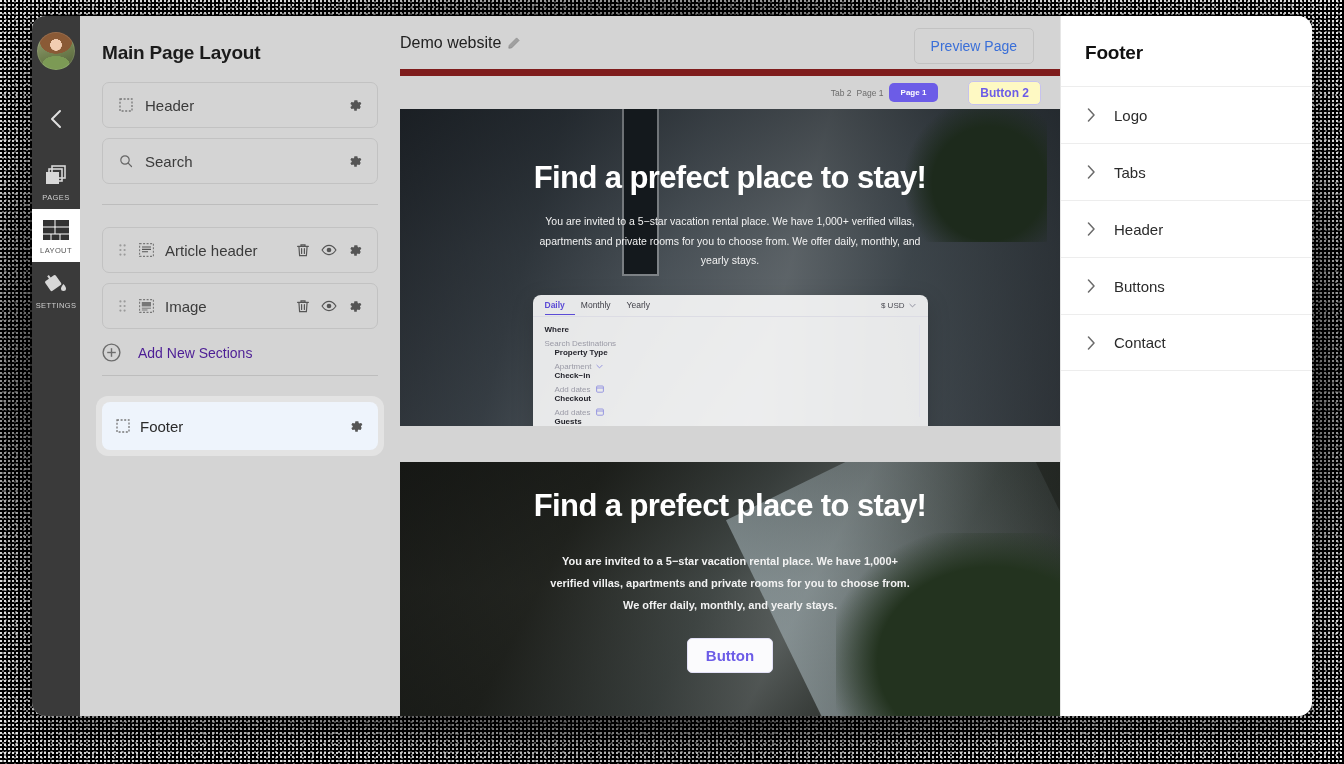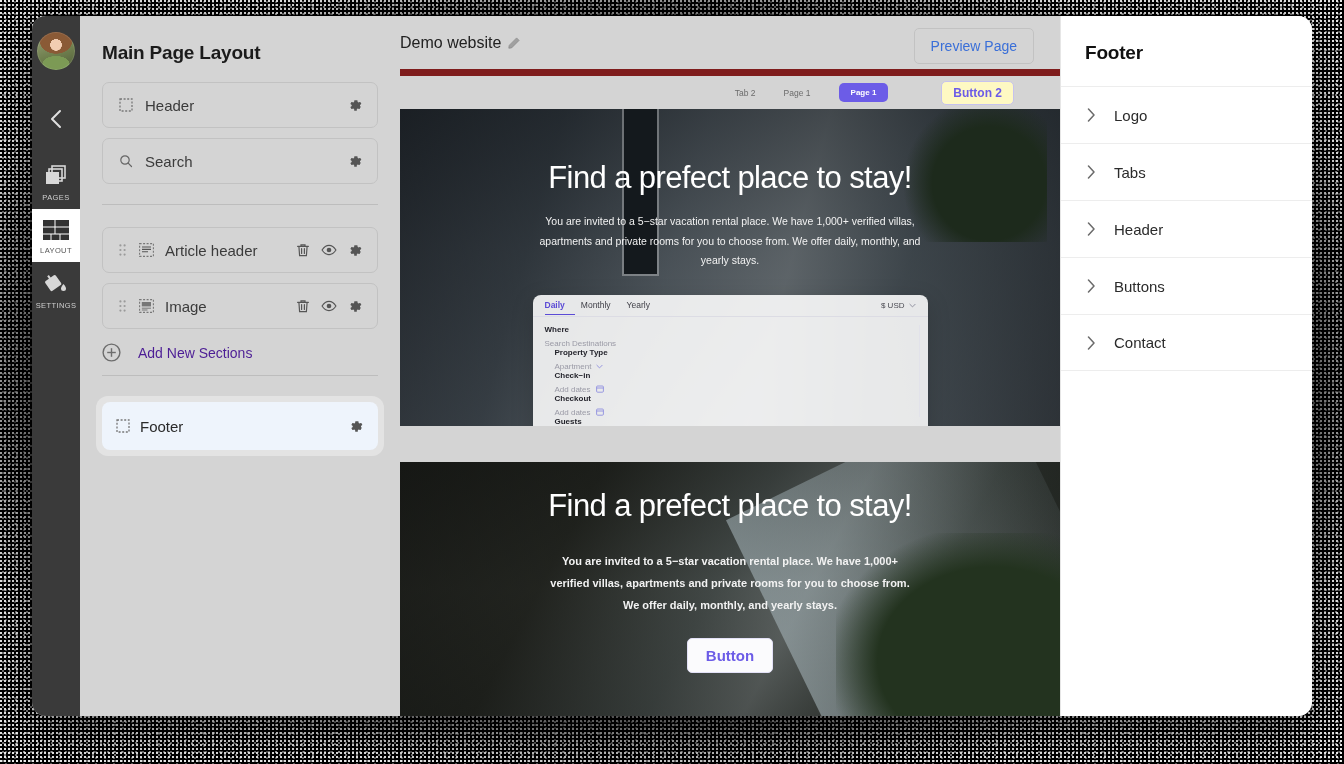--- a/index.html
+++ b/index.html
@@ -136,21 +136,21 @@
     position: absolute; right: 26px; top: 12px;
     border: 1px solid #c2c2c2; border-radius: 5px;
     padding: 9px 16px; font-size: 14px; color: #3a6fd8;
     background: transparent; cursor: pointer;
   }
 
   .site-nav {
     height: 33px; flex: 0 0 33px;
     background: #d4d4d4;
     display: flex; align-items: center; justify-content: flex-end;
-    gap: 28px; padding-right: 46px;
+    gap: 5px; padding-right: 19px;
   }
   .site-nav .navlink { font-size: 8.5px; color: #6b6b6b; cursor: pointer; }
   .pill-solid {
     background: #6c5ce7; color: #fff; font-size: 8px; font-weight: bold;
     padding: 5px 12px; border-radius: 5px; cursor: pointer;
   }
   .pill-ghost {
     border: 1px solid #c6c2ee; color: #6c5ce7; font-size: 12px; font-weight: bold;
     padding: 4px 11px; border-radius: 5px; cursor: pointer; background: #fef9c3; margin-left: 25px;
   }
@@ -188,21 +188,21 @@
     transform: rotate(-26deg);
     background: linear-gradient(90deg, rgba(170,185,190,0.55), rgba(120,135,140,0.15));
   }
   .hero2-bg::after{
     content:""; position:absolute; right:0; bottom:0; width:34%; height:72%;
     background: radial-gradient(ellipse at 70% 70%, #23331f 0 52%, rgba(35,51,31,0) 76%);
   }
 
   .hero-inner { position: relative; z-index: 2; width: 100%; text-align: center; }
   .hero h1 {
-    color: #fff; font-weight: normal; line-height: 1.08;
+    color: #fff; font-weight: bold; line-height: 1.08;
     letter-spacing: -0.6px;
   }
   .hero.h1 h1 { font-size: 31px; padding: 52px 120px 0; }
   .hero.h2 h1 { font-size: 31px; padding: 27px 120px 0; }
   .hero p {
     color: #f2f2f2; font-size: 10.5px; line-height: 1.85;
   }
   .hero.h1 p { padding: 18px 130px 0; }
   .hero.h2 p { padding: 28px 148px 0; font-weight: bold; font-size: 11px; line-height: 2.0; }
   .hero-btn {

